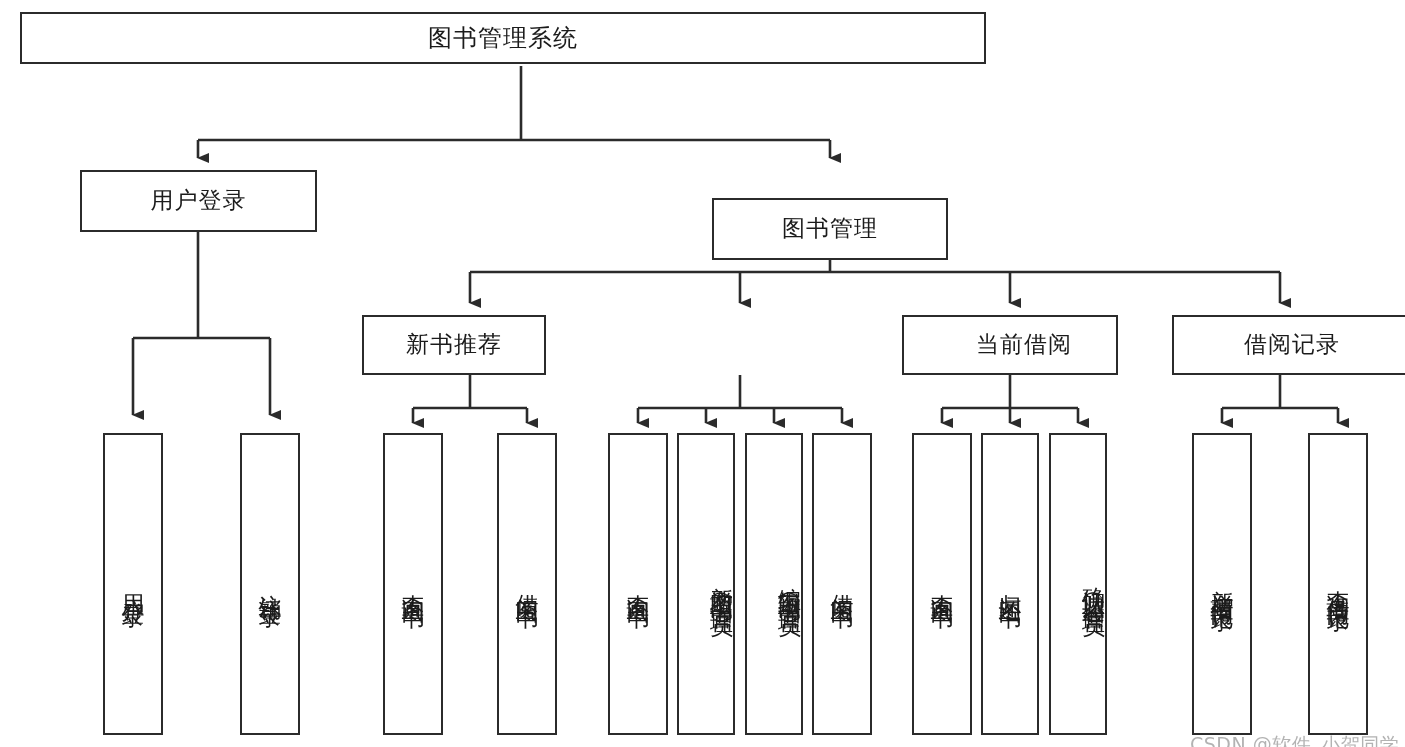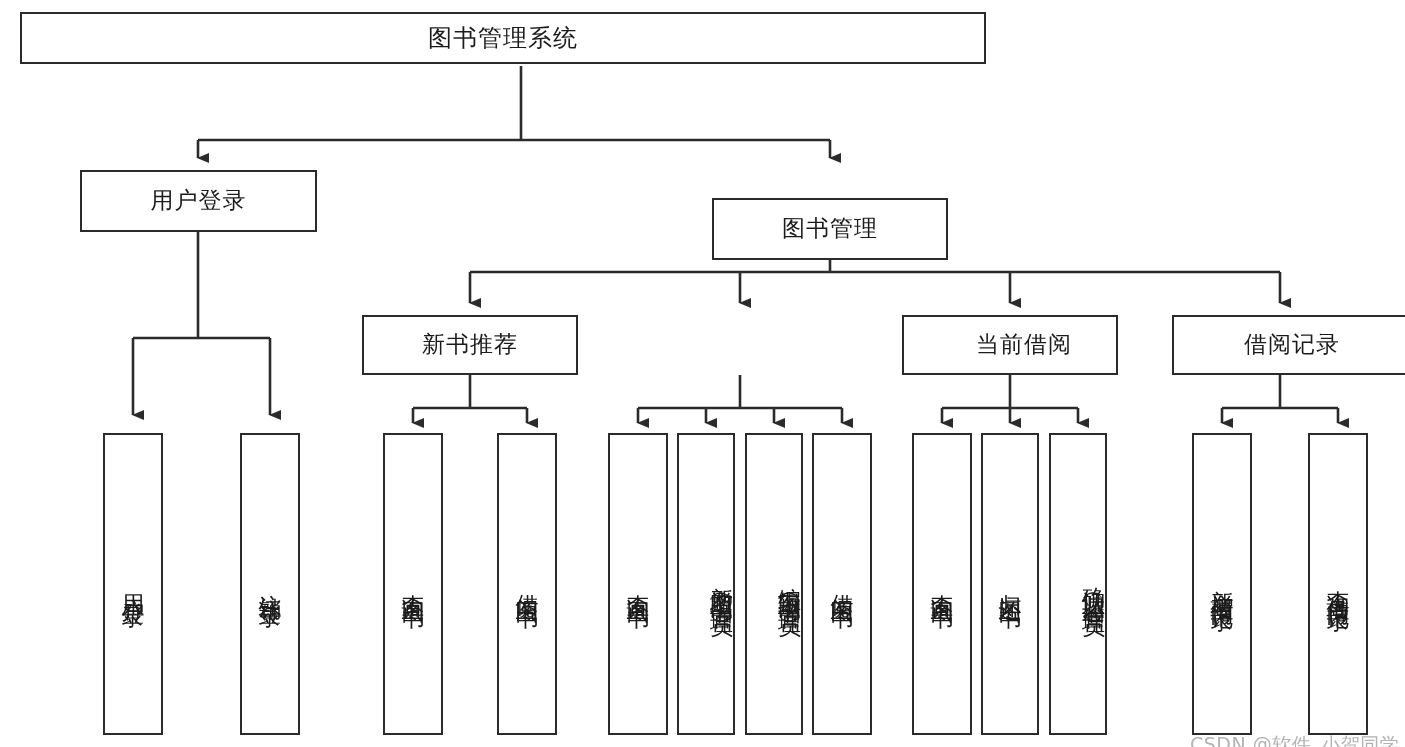--- a/index.html
+++ b/index.html
@@ -136,21 +136,21 @@
   </div>
 
   <div class="node horiz" style="left:80px; top:170px; width:237px; height:62px;">
     <span class="label">用户登录</span>
   </div>
 
   <div class="node horiz" style="left:712px; top:170px; width:236px; height:62px;margin-top:28px;">
     <span class="label">图书管理</span>
   </div>
 
-  <div class="node horiz" style="left:362px; top:315px; width:216px; height:60px;align-items:center;">
+  <div class="node horiz" style="left:362px; top:315px; width:184px; height:60px;align-items:center;">
     <span class="label">新书推荐</span>
   </div>
 
 
   <div class="node horiz" style="left:902px; top:315px; width:216px; height:60px;padding-left:28px;">
     <span class="label">当前借阅</span>
   </div>
 
   <div class="node horiz" style="left:1172px; top:315px; width:240px; height:60px;">
     <span class="label">借阅记录</span>

